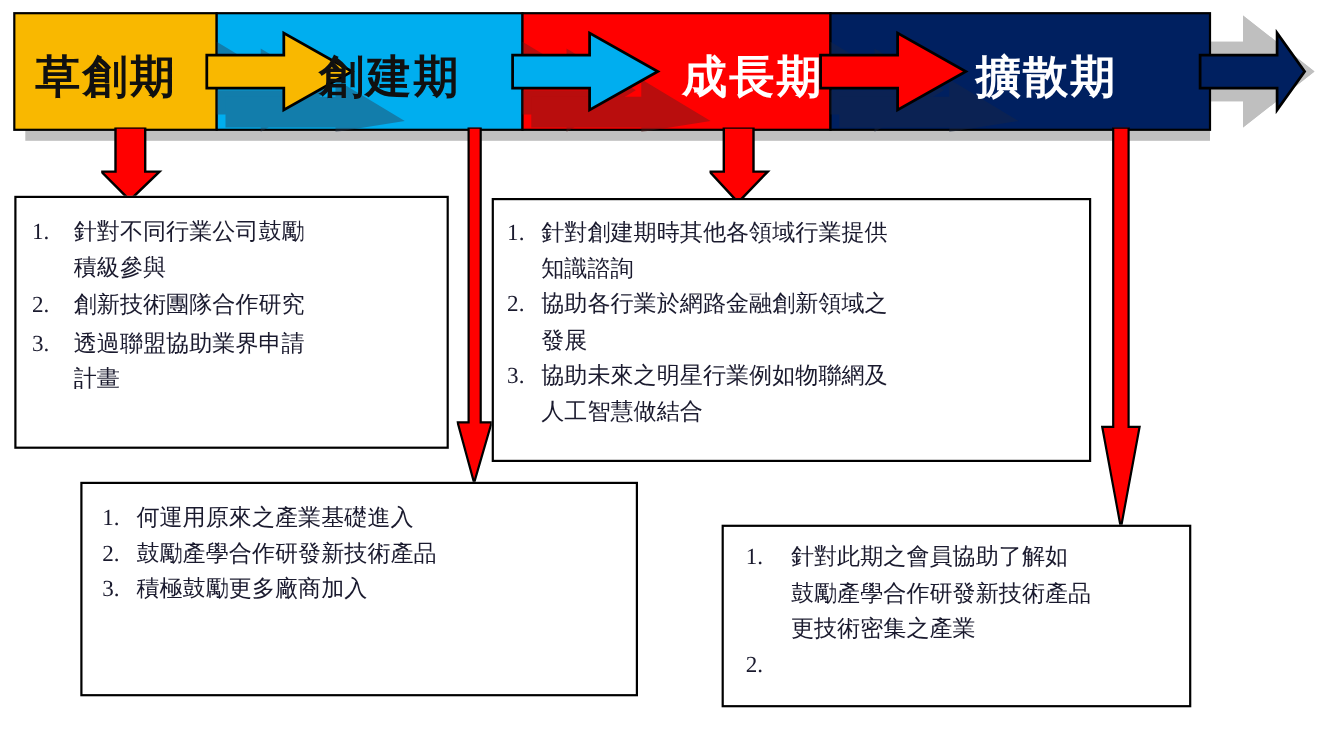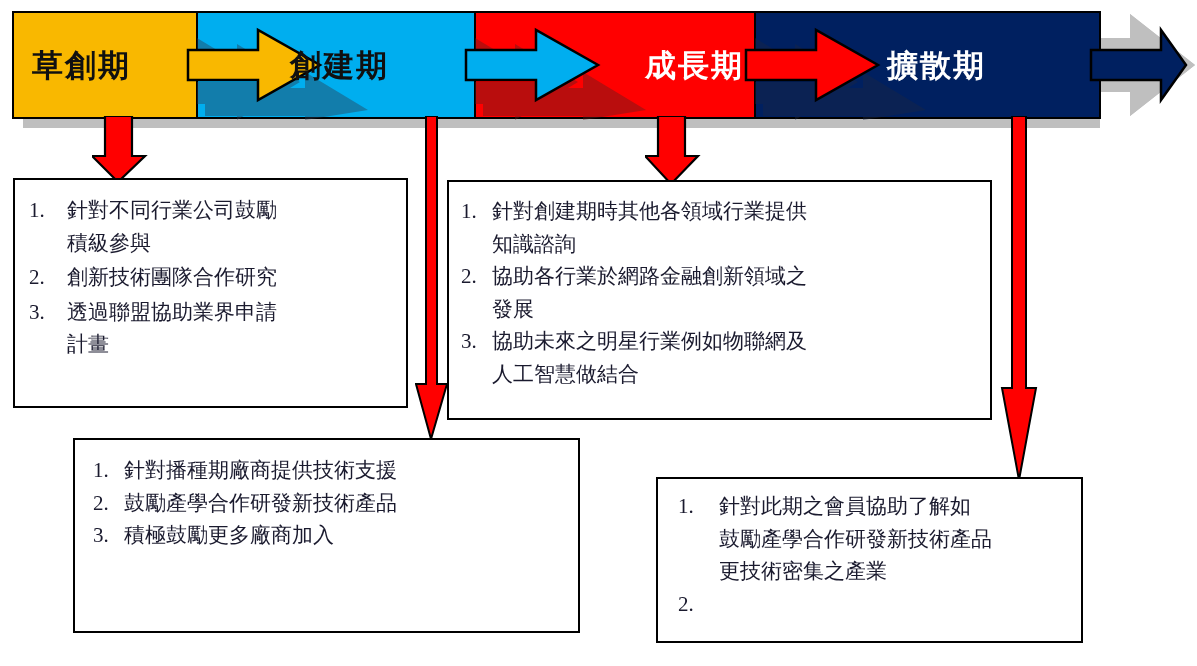--- a/index.html
+++ b/index.html
@@ -7,21 +7,21 @@
   #stage{position:relative;width:1197px;height:666px;overflow:hidden;background:#fff;}
 
   
   #banner{position:absolute;left:0;top:0;width:1197px;height:140px;}
   #banner svg{position:absolute;left:0;top:0;}
 
   .stage-label{
     position:absolute;
     font-family:Liberation Serif, serif;
     font-weight:700;
-    font-size:31px;
+    font-size:41px;
     line-height:1;
     letter-spacing:2px;
     white-space:nowrap;
     z-index:6;
   }
 
   
   .infobox{
     position:absolute;
     background:#ffffff;
@@ -105,21 +105,21 @@
 
       <polygon points="466,50 536,50 536,30 598,65 536,100 536,80 466,80" fill="#00AEEF" stroke="#000" stroke-width="2.5" stroke-linejoin="miter"></polygon>
 
       <polygon points="746,50 816,50 816,30 878,65 816,100 816,80 746,80" fill="#FF0000" stroke="#000" stroke-width="2.5" stroke-linejoin="miter"></polygon>
 
       <polygon points="1091,50 1161,50 1161,30 1186,65 1161,100 1161,80 1091,80" fill="#002060" stroke="#000" stroke-width="2.5" stroke-linejoin="miter"></polygon>
     </svg>
 
     <div class="stage-label" style="left:32px;  top:50px; color:#101010;">草創期</div>
     <div class="stage-label" style="left:290px; top:50px; color:#101010;">創建期</div>
-    <div class="stage-label" style="left:620px; top:50px; color:#FFFFFF;margin-left:25px;">成長期</div>
+    <div class="stage-label" style="left:620px; top:50px; color:#FFFFFF;">成長期</div>
     <div class="stage-label" style="left:887px; top:50px; color:#FFFFFF;text-align:center;">擴散期</div>
   </div>
 
   <svg class="connector" style="left:92px;top:116px;" width="60" height="68" viewBox="0 0 60 68">
     <polygon points="13,0 40,0 40,40 53,40 26,66 0,40 13,40" fill="#FF0000" stroke="#000" stroke-width="2.2" stroke-linejoin="miter"></polygon>
   </svg>
 
   <svg class="connector" style="left:415px;top:116px;" width="34" height="325" viewBox="0 0 34 325">
     <polygon points="11,0 22,0 22,268 32,268 16,323 1,268 11,268" fill="#FF0000" stroke="#000" stroke-width="2" stroke-linejoin="miter"></polygon>
   </svg>
@@ -179,21 +179,21 @@
         </span>
       </li>
     </ul>
   </div>
 
   <div class="infobox" id="box3">
     <ul class="infolist">
       <li class="infoitem">
         <span class="num">1.</span>
         <span class="txt">
-          <span>針對播種期廠商提供技術支援</span><br>
+          <span>何運用原來之產業基礎進入</span><br>
         </span>
       </li>
       <li class="infoitem">
         <span class="num">2.</span>
         <span class="txt">鼓勵產學合作研發新技術產品</span>
       </li>
       <li class="infoitem">
         <span class="num">3.</span>
         <span class="txt">積極鼓勵更多廠商加入</span>
       </li>

